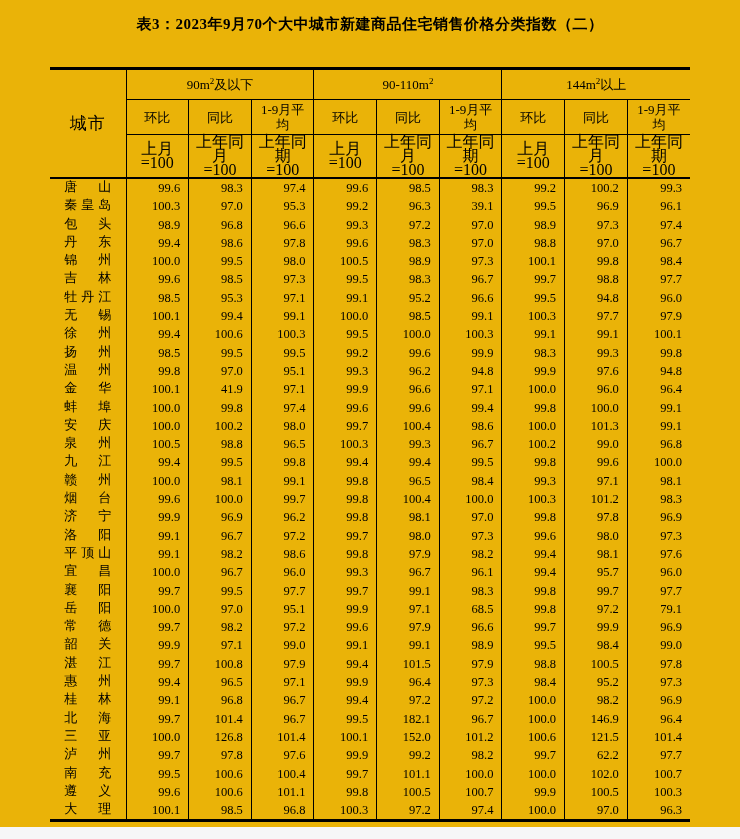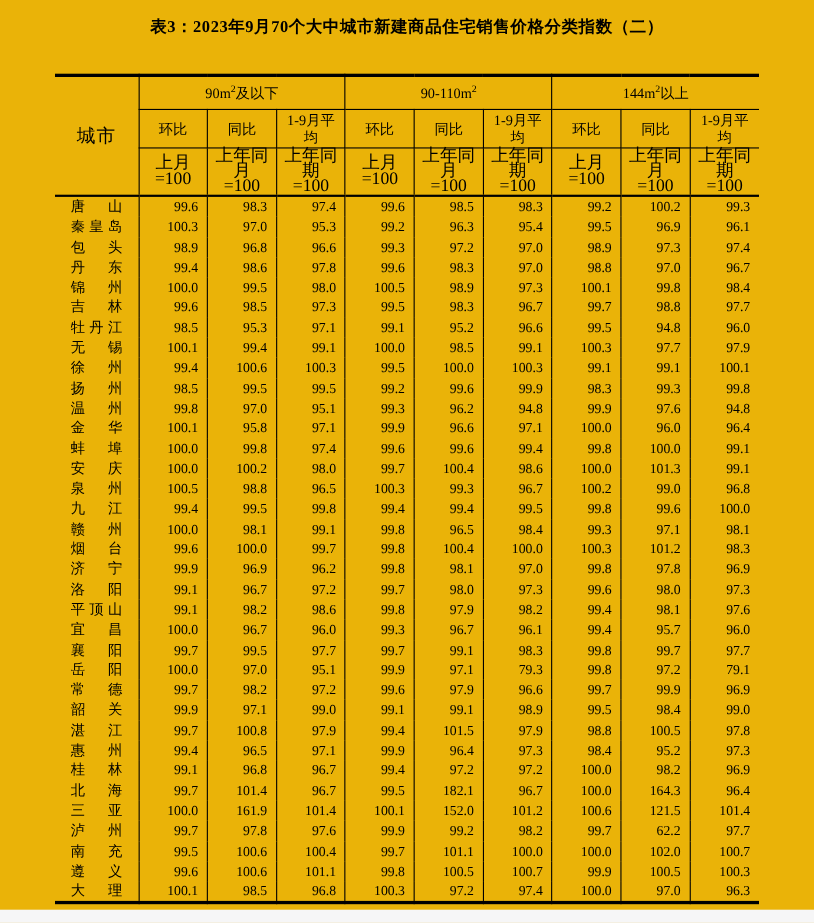--- a/index.html
+++ b/index.html
@@ -70,20 +70,21 @@
     border-right: 1px solid #000;
     height: 18.3px;
     line-height: 18.3px;
     font-size: 12.5px;
     padding: 0;
     vertical-align: middle;
   }
   td.city-cell {
     text-align: center;
     font-size: 13px;
+    font-family: Liberation Mono, monospace;
   }
   .city-text {
     display: inline-block;
     width: 3.6em;
     text-align: justify;
     text-align-last: justify;
   }
   td.num-cell {
     text-align: right;
     padding-right: 8px;
@@ -166,21 +167,21 @@
           <td class="num-cell">100.2</td>
           <td class="num-cell col-last">99.3</td>
         </tr>
         <tr>
           <td class="city-cell"><span class="city-text">秦皇岛</span></td>
           <td class="num-cell">100.3</td>
           <td class="num-cell">97.0</td>
           <td class="num-cell">95.3</td>
           <td class="num-cell">99.2</td>
           <td class="num-cell">96.3</td>
-          <td class="num-cell">95.4</td>
+          <td class="num-cell">39.1</td>
           <td class="num-cell">99.5</td>
           <td class="num-cell">96.9</td>
           <td class="num-cell col-last">96.1</td>
         </tr>
         <tr>
           <td class="city-cell"><span class="city-text">包头</span></td>
           <td class="num-cell">98.9</td>
           <td class="num-cell">96.8</td>
           <td class="num-cell">96.6</td>
           <td class="num-cell">99.3</td>
@@ -282,21 +283,21 @@
           <td class="num-cell">99.3</td>
           <td class="num-cell">96.2</td>
           <td class="num-cell">94.8</td>
           <td class="num-cell">99.9</td>
           <td class="num-cell">97.6</td>
           <td class="num-cell col-last">94.8</td>
         </tr>
         <tr>
           <td class="city-cell"><span class="city-text">金华</span></td>
           <td class="num-cell">100.1</td>
-          <td class="num-cell">95.8</td>
+          <td class="num-cell">41.9</td>
           <td class="num-cell">97.1</td>
           <td class="num-cell">99.9</td>
           <td class="num-cell">96.6</td>
           <td class="num-cell">97.1</td>
           <td class="num-cell">100.0</td>
           <td class="num-cell">96.0</td>
           <td class="num-cell col-last">96.4</td>
         </tr>
         <tr>
           <td class="city-cell"><span class="city-text">蚌埠</span></td>
@@ -430,21 +431,21 @@
           <td class="num-cell">99.7</td>
           <td class="num-cell col-last">97.7</td>
         </tr>
         <tr>
           <td class="city-cell"><span class="city-text">岳阳</span></td>
           <td class="num-cell">100.0</td>
           <td class="num-cell">97.0</td>
           <td class="num-cell">95.1</td>
           <td class="num-cell">99.9</td>
           <td class="num-cell">97.1</td>
-          <td class="num-cell">79.3</td>
+          <td class="num-cell">68.5</td>
           <td class="num-cell">99.8</td>
           <td class="num-cell">97.2</td>
           <td class="num-cell col-last">79.1</td>
         </tr>
         <tr>
           <td class="city-cell"><span class="city-text">常德</span></td>
           <td class="num-cell">99.7</td>
           <td class="num-cell">98.2</td>
           <td class="num-cell">97.2</td>
           <td class="num-cell">99.6</td>
@@ -504,27 +505,27 @@
         </tr>
         <tr>
           <td class="city-cell"><span class="city-text">北海</span></td>
           <td class="num-cell">99.7</td>
           <td class="num-cell">101.4</td>
           <td class="num-cell">96.7</td>
           <td class="num-cell">99.5</td>
           <td class="num-cell">182.1</td>
           <td class="num-cell">96.7</td>
           <td class="num-cell">100.0</td>
-          <td class="num-cell">164.3</td>
+          <td class="num-cell">146.9</td>
           <td class="num-cell col-last">96.4</td>
         </tr>
         <tr>
           <td class="city-cell"><span class="city-text">三亚</span></td>
           <td class="num-cell">100.0</td>
-          <td class="num-cell">161.9</td>
+          <td class="num-cell">126.8</td>
           <td class="num-cell">101.4</td>
           <td class="num-cell">100.1</td>
           <td class="num-cell">152.0</td>
           <td class="num-cell">101.2</td>
           <td class="num-cell">100.6</td>
           <td class="num-cell">121.5</td>
           <td class="num-cell col-last">101.4</td>
         </tr>
         <tr>
           <td class="city-cell"><span class="city-text">泸州</span></td>

